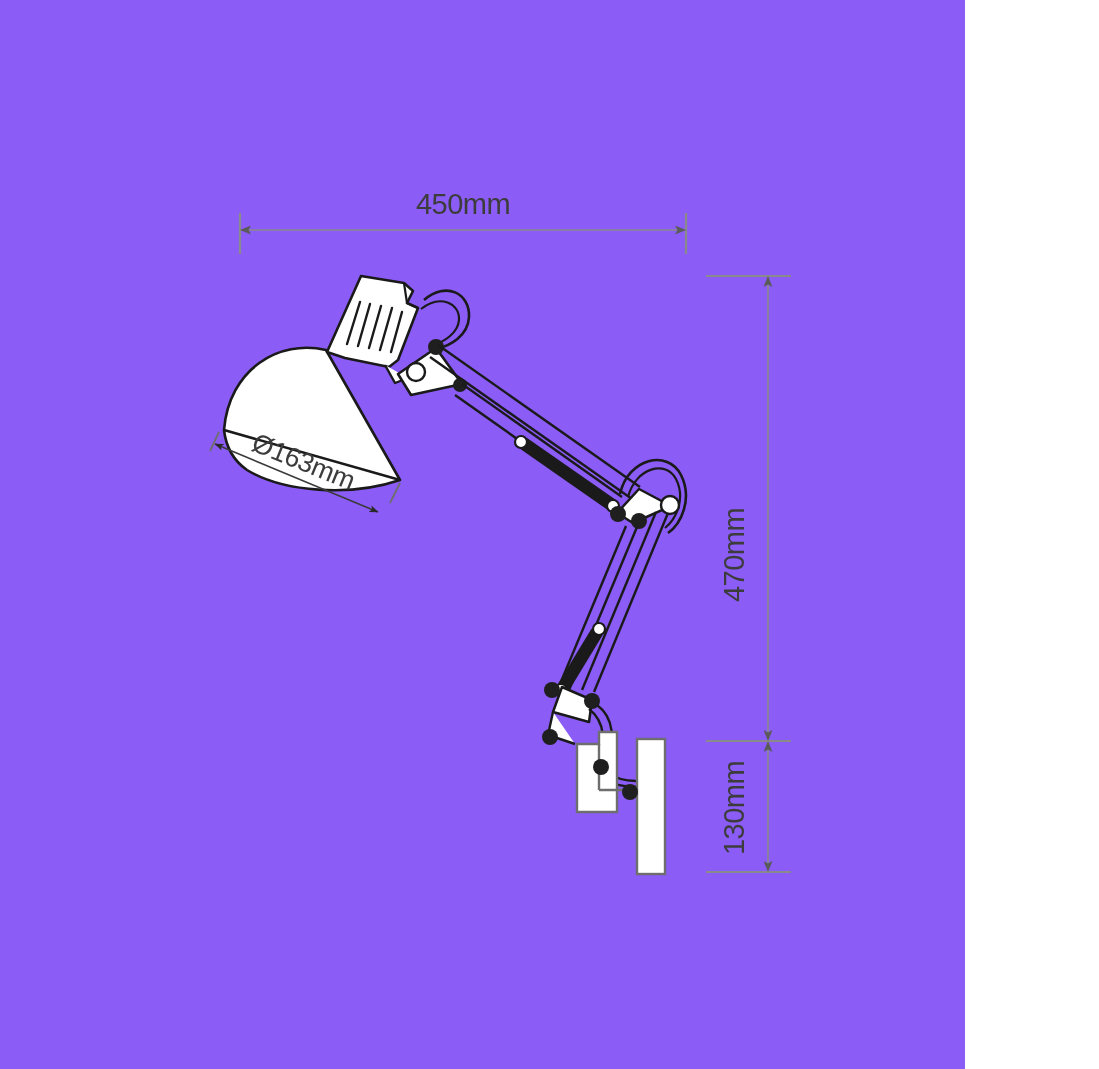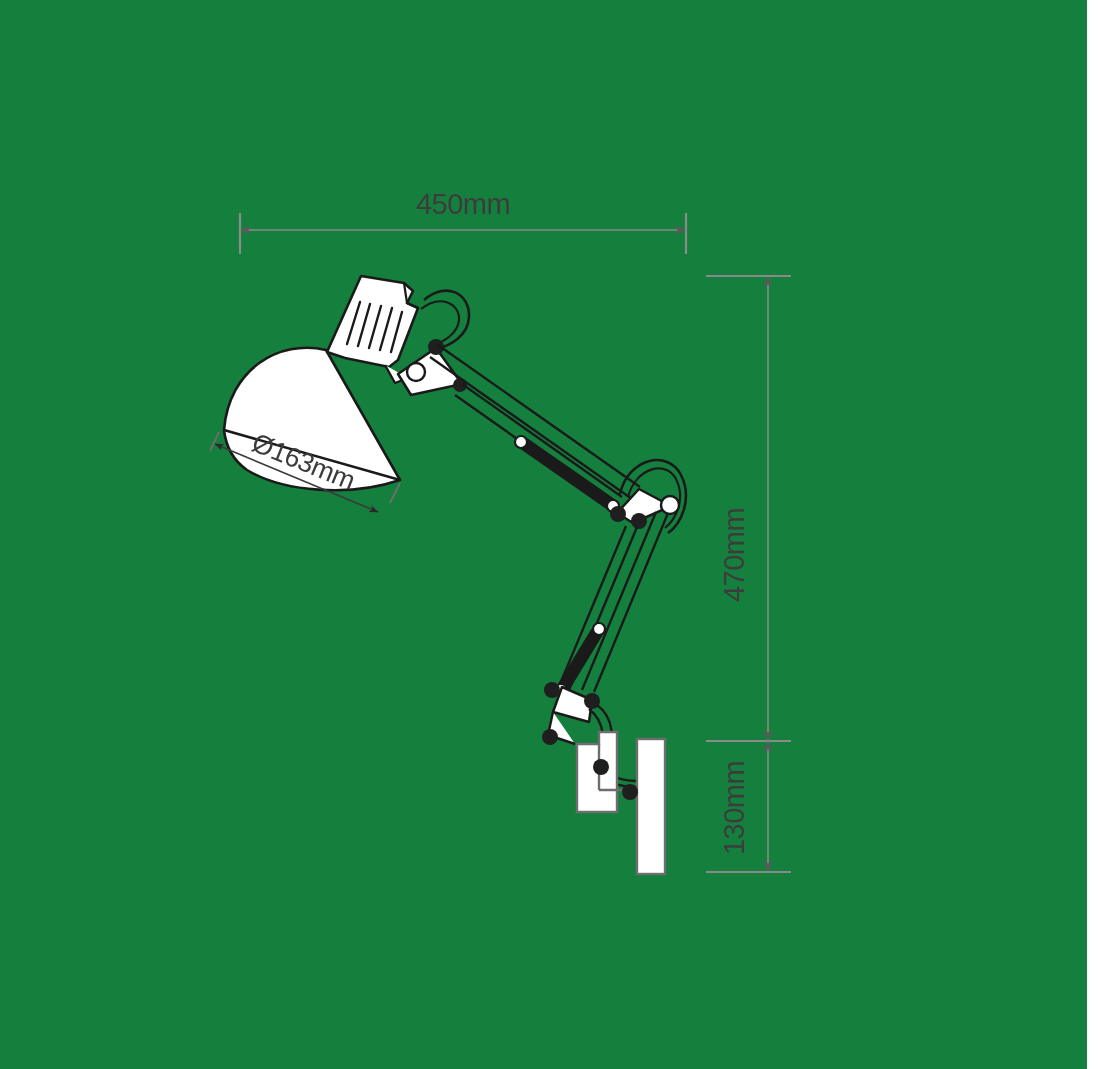--- a/index.html
+++ b/index.html
@@ -6,23 +6,23 @@
   html, body {
     margin: 0;
     padding: 0;
     background: #ffffff;
   }
   body {
     font-family: "Liberation Sans", sans-serif;
   }
   #drawing-canvas {
     position: relative;
-    width: 1087px;
+    width: 965px;
     height: 1069px;
-    background: #15803d;
+    background: #8b5cf6;
     overflow: hidden;
   }
   #drawing-canvas svg {
     position: absolute;
     top: 0;
     left: 0;
     display: block;
   }
   .dim-text {
     font-family: "Liberation Sans", sans-serif;

